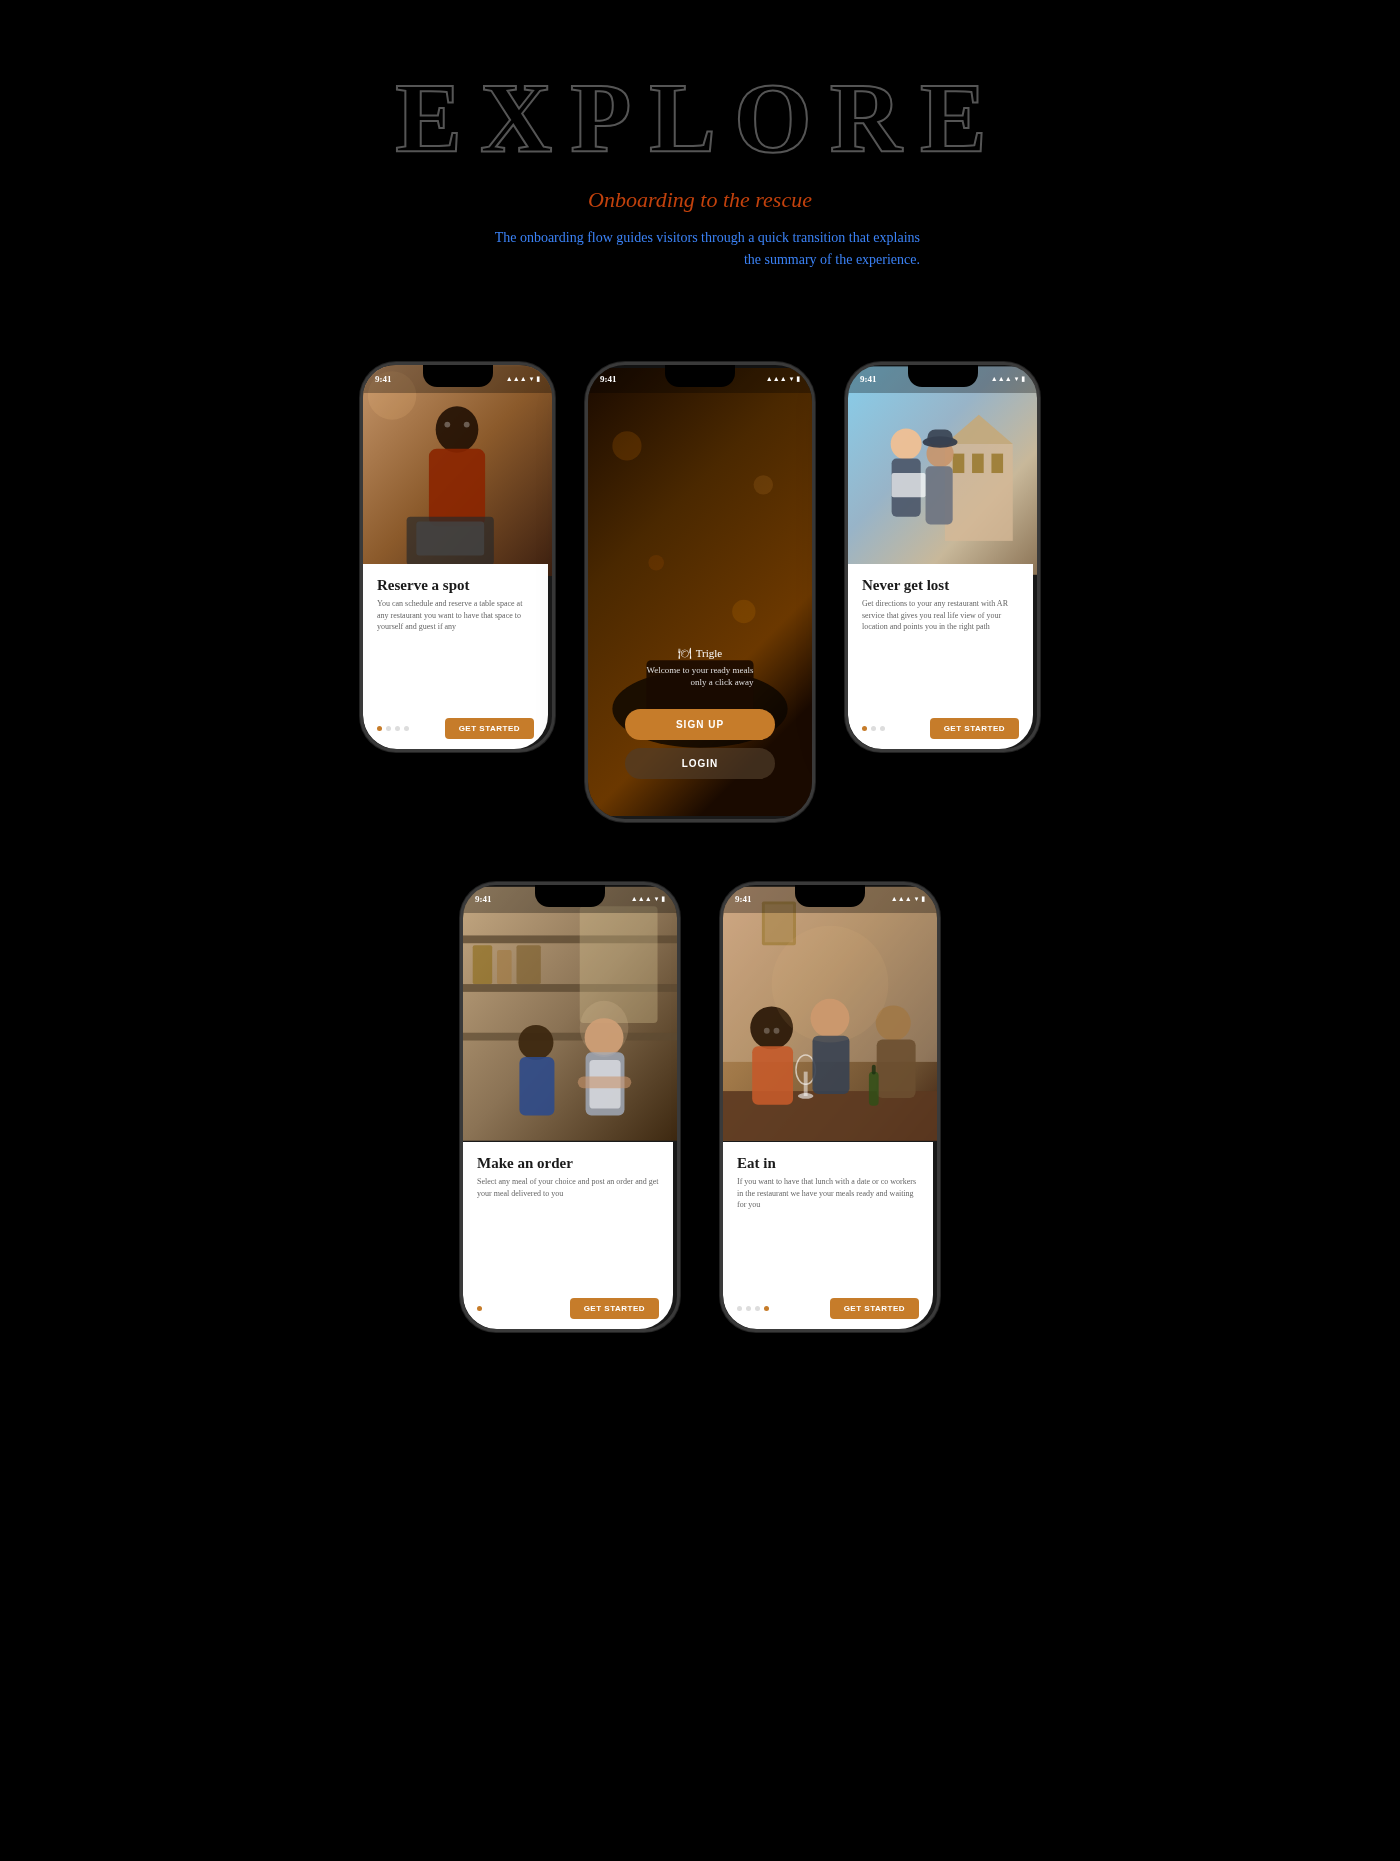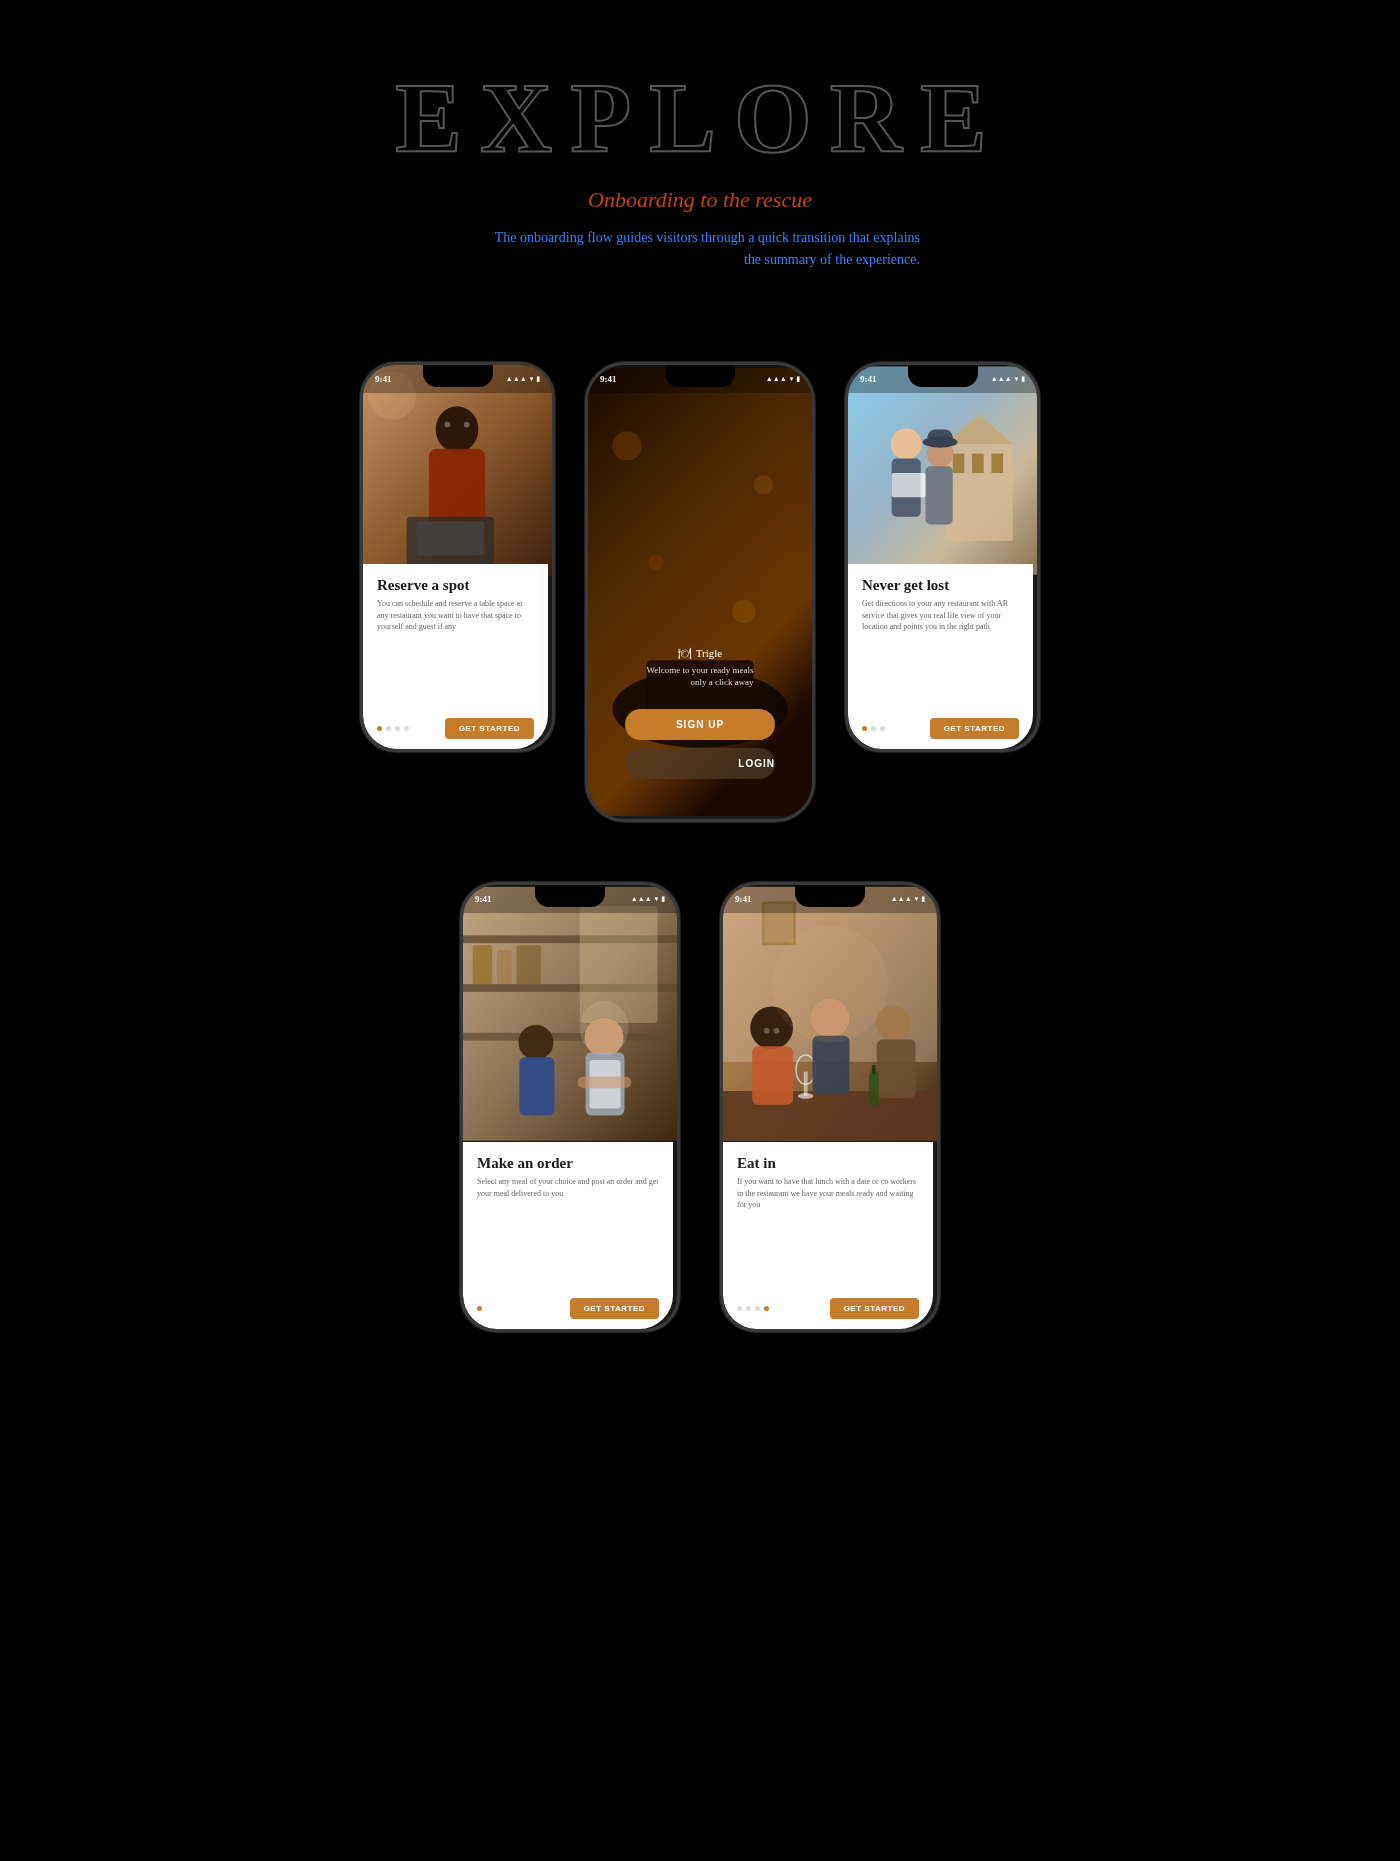--- a/index.html
+++ b/index.html
@@ -243,21 +243,21 @@
       width: 150px;
       background: rgba(80,60,40,0.7);
       color: #fff;
       border: none;
       border-radius: 22px;
       padding: 10px 0;
       font-size: 10px;
       font-weight: 700;
       letter-spacing: 1px;
       cursor: pointer;
-      text-align: right;
+      text-align: center;
       text-transform: uppercase;
     }
 
     
     .phone-img-area {
       width: 100%;
       height: 55%;
       position: relative;
       overflow: hidden;
     }

